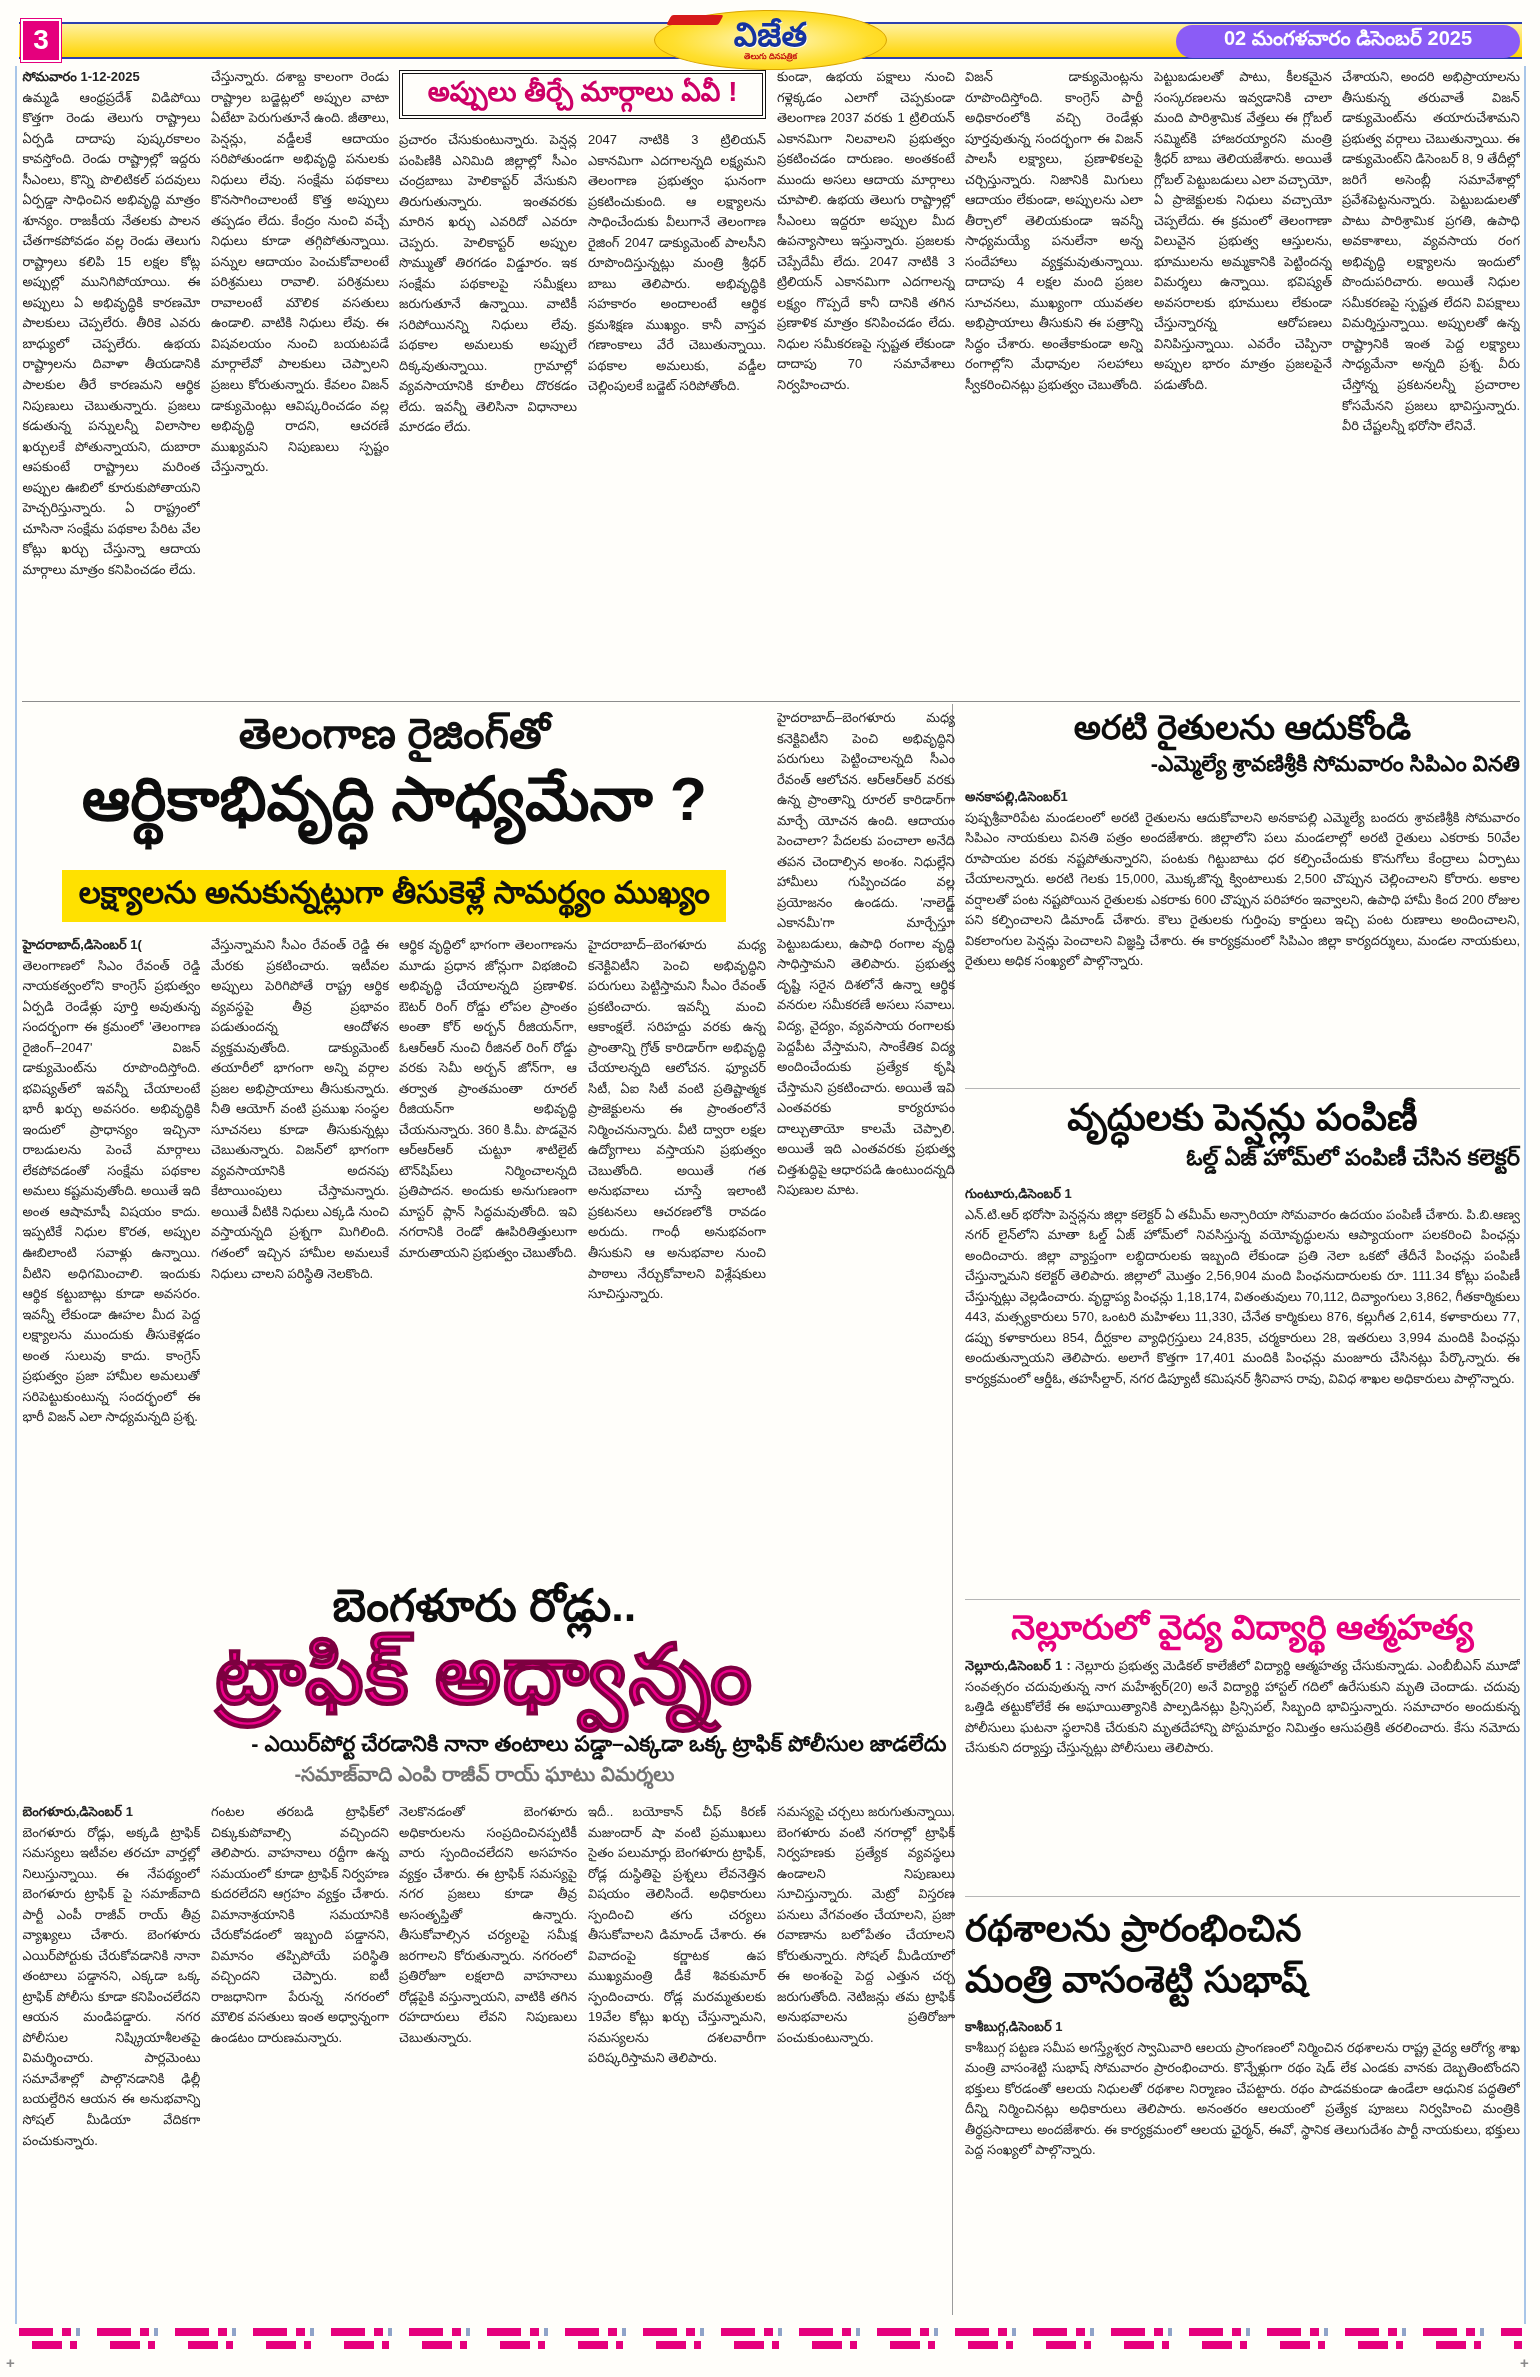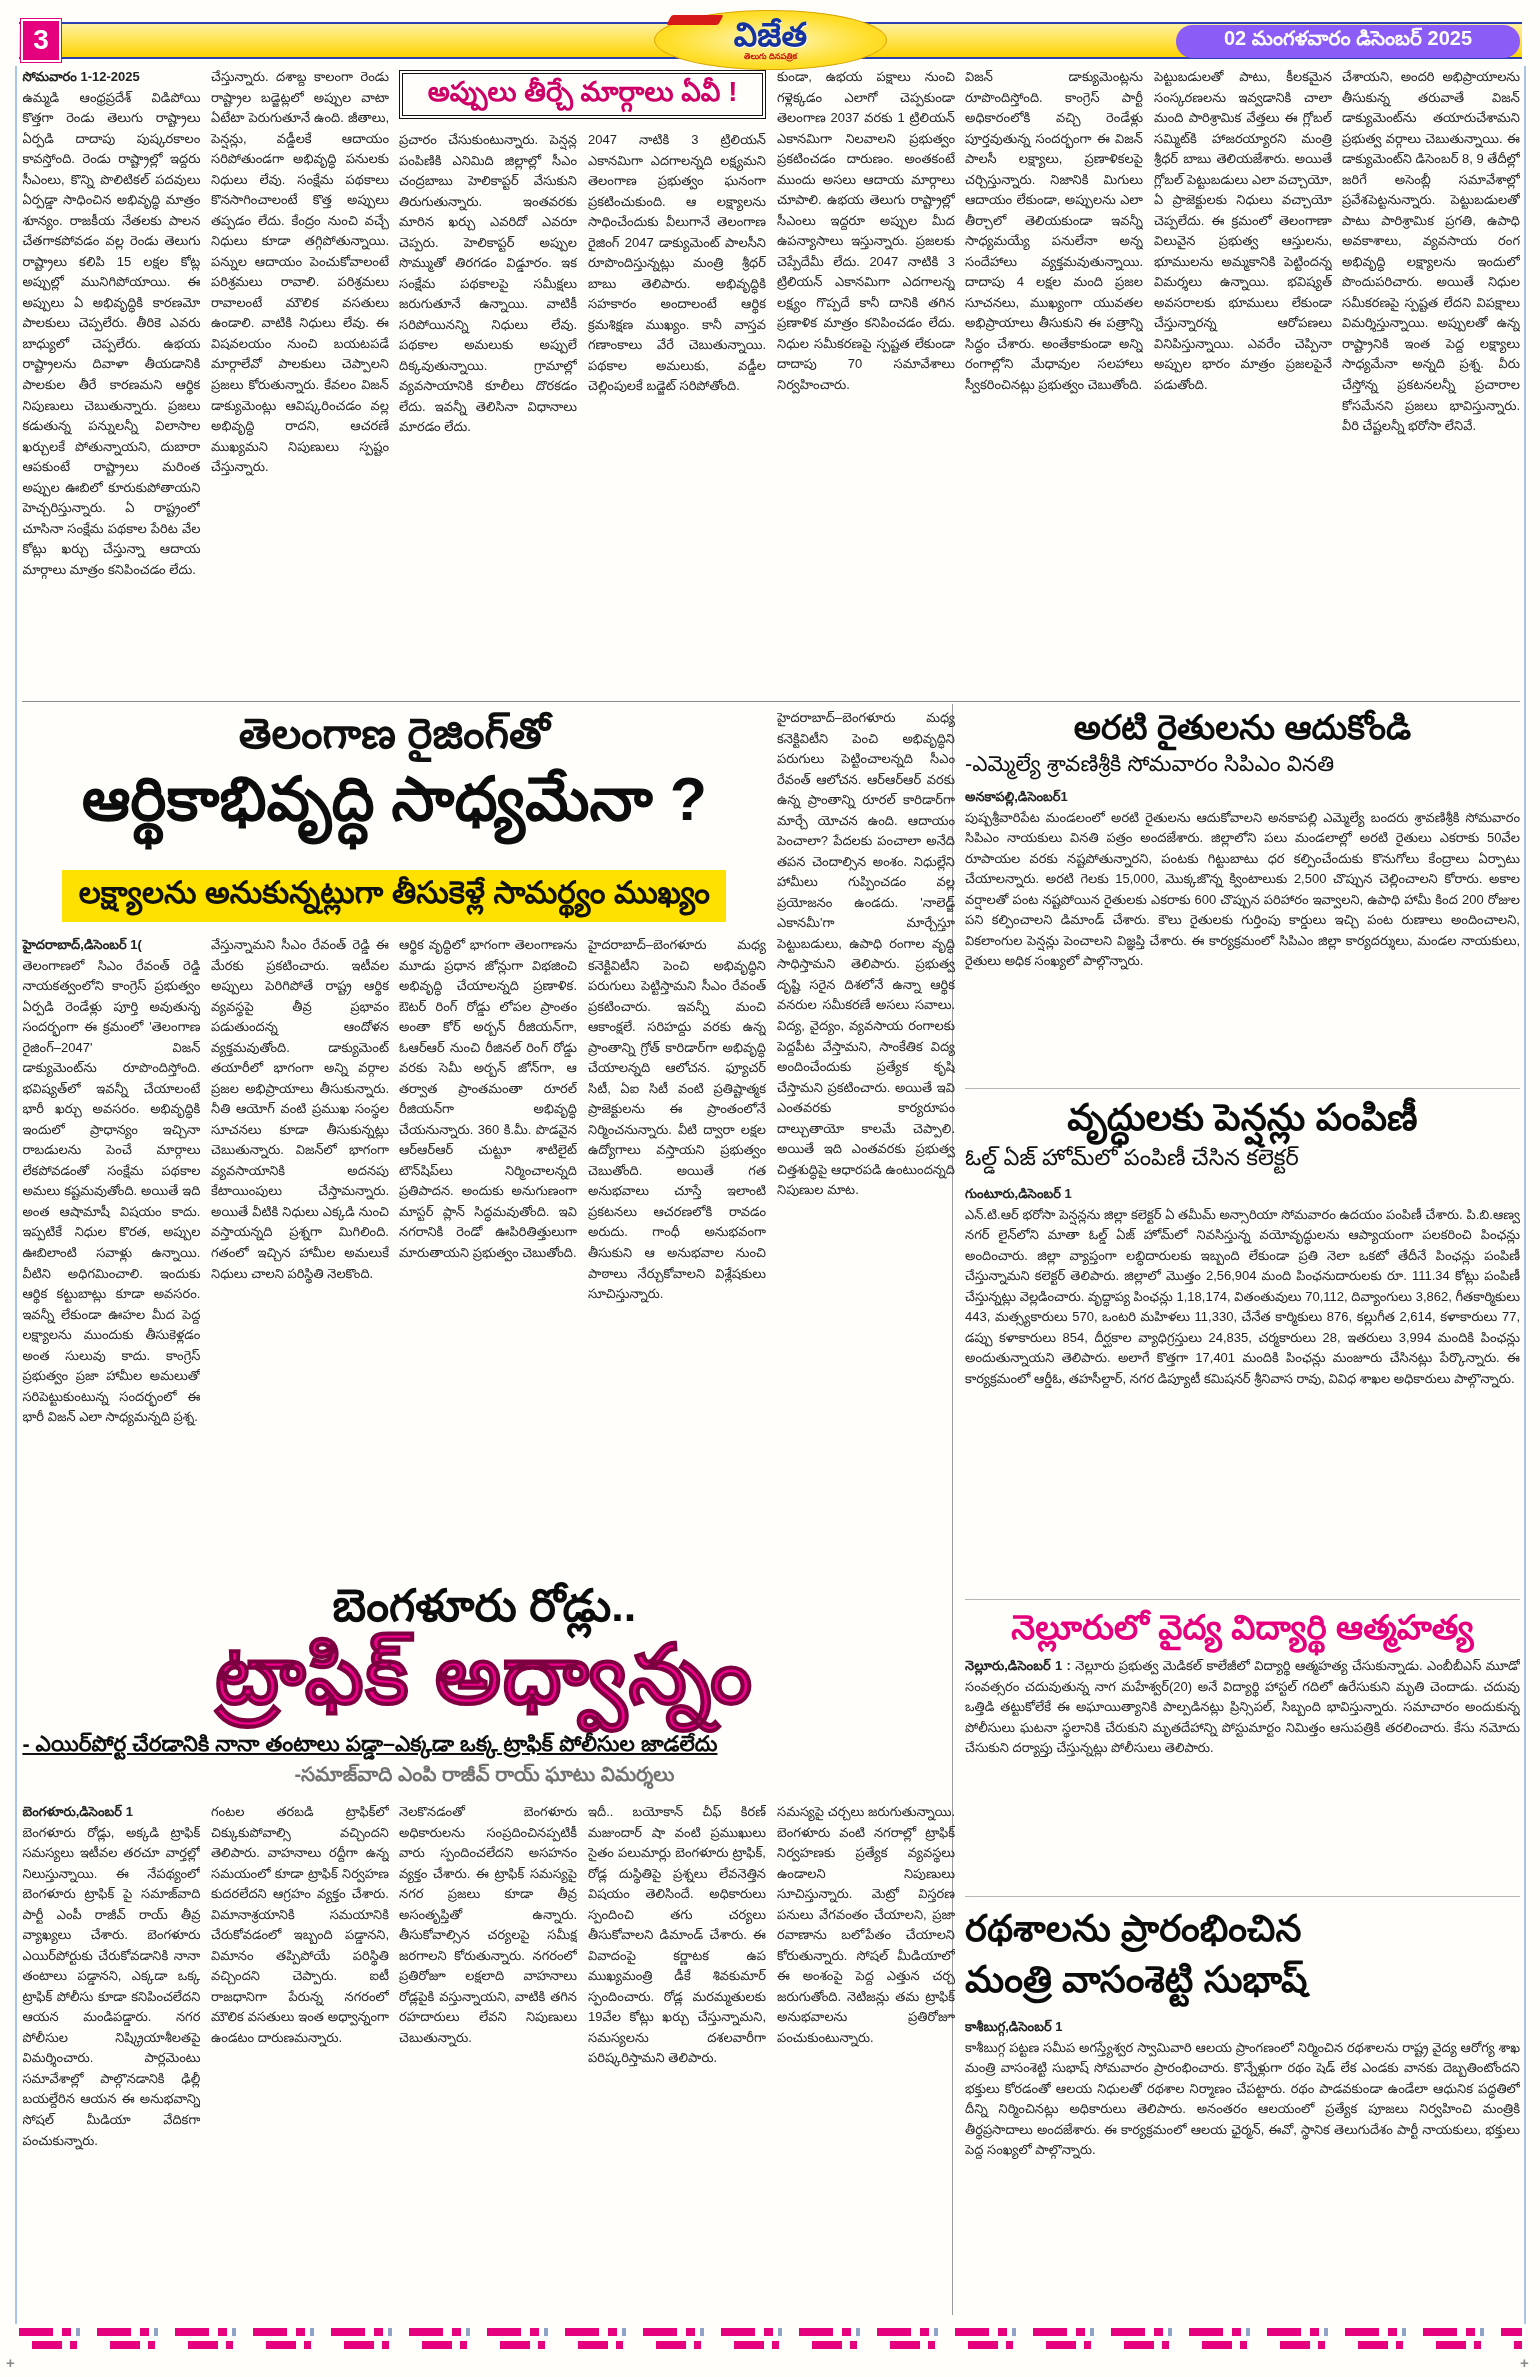--- a/index.html
+++ b/index.html
@@ -59,25 +59,25 @@
   .main-head-1 { position:absolute; left:22.4px; top:764px; width:744px; text-align:center; font-size:61px; font-weight:bold; color:#0d0d0d; }
   .sub-wrap-1 { position:absolute; left:22.4px; top:870px; width:744px; text-align:center; }
   .sub-yellow { display:inline-block; background:#ffe100; padding:4.5px 16.4px; font-size:31px; font-weight:bold; color:#111; }
 
   .kicker-2 { position:absolute; left:22.4px; top:1580px; width:924px; text-align:center; font-size:45px; font-weight:bold; color:#0d0d0d; }
   .main-head-2 {
     position:absolute; left:22.4px; top:1631px; width:924px; text-align:center;
     font-size:83px; font-weight:bold; color:#f0008c;
     -webkit-text-stroke:1.5px #7d0040; letter-spacing:1.5px; line-height:1.05;
   }
-  .traffic-sub1 { position:absolute; left:22.4px; top:1731px; width:924px; text-align:left; font-size:21.6px; font-weight:bold; color:#111;text-decoration:underline; }
+  .traffic-sub1 { position:absolute; left:22.4px; top:1731px; width:924px; text-align:right; font-size:21.6px; font-weight:bold; color:#111; }
   .traffic-sub2 { position:absolute; left:22.4px; top:1763px; width:924px; text-align:center; font-size:20px; font-weight:bold; color:#737373; }
 
   .rail-head { position:absolute; left:965px; width:555px; text-align:center; font-weight:bold; color:#0d0d0d; }
-  .rail-sub { position:absolute; left:965px; width:555px; text-align:left; font-weight:normal; color:#111; }
+  .rail-sub { position:absolute; left:965px; width:555px; text-align:right; font-weight:bold; color:#111; }
   .rail-rule { position:absolute; left:965px; width:555px; height:0.7px; background:#b5b5b5; }
   .v-rule { position:absolute; left:952px; top:704px; width:0.7px; height:1611px; background:#9b9b9b; }
   .h-rule-top { position:absolute; left:22.4px; top:701px; width:1498px; height:0.7px; background:#8c8c8c; }
 
   .pink-head { color:#e5007d !important; }
 
   
   .footer-orn { position:absolute; left:18.6px; top:2328px; width:1503px; height:27px; }
   .orn-row { height:8.2px; margin-bottom:4.5px;
     background:repeating-linear-gradient(90deg,

